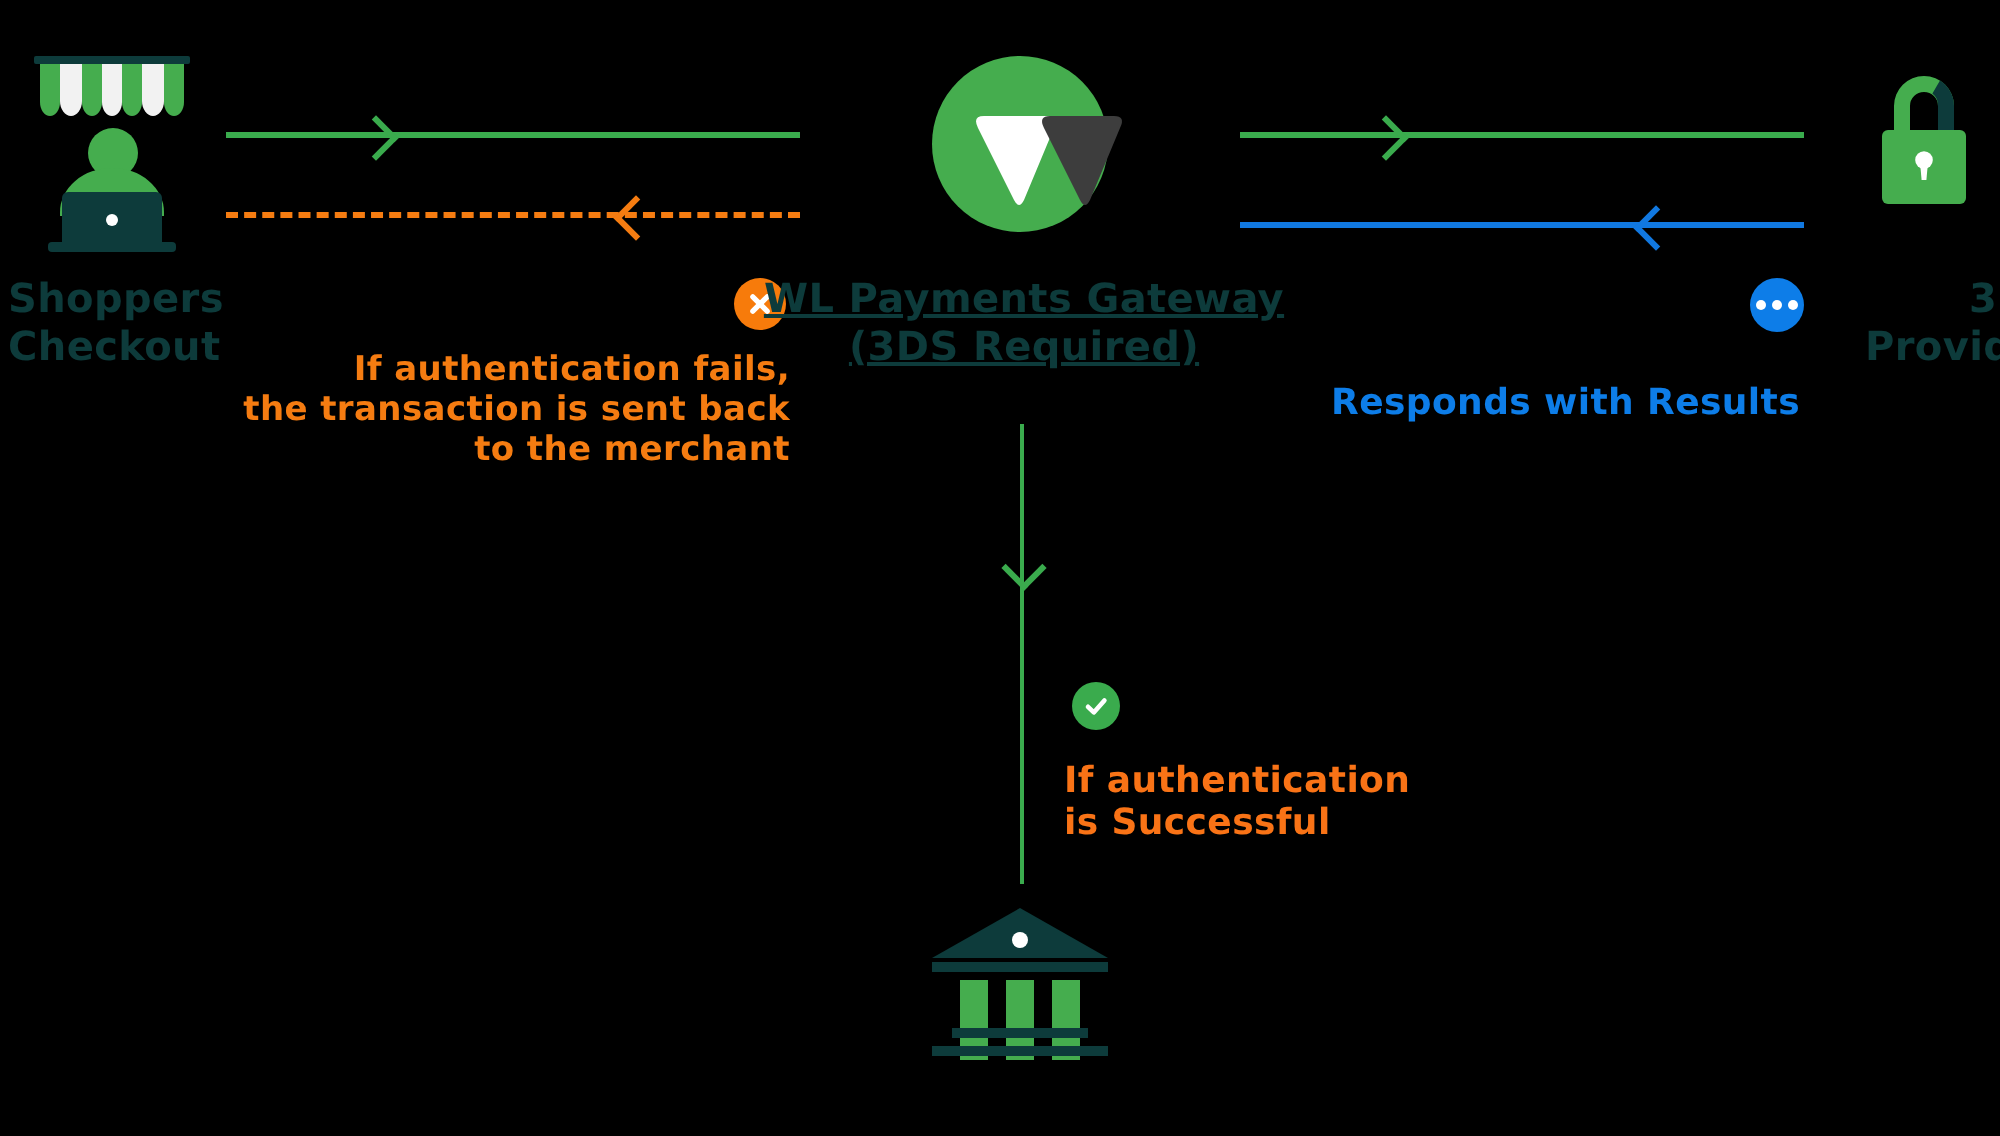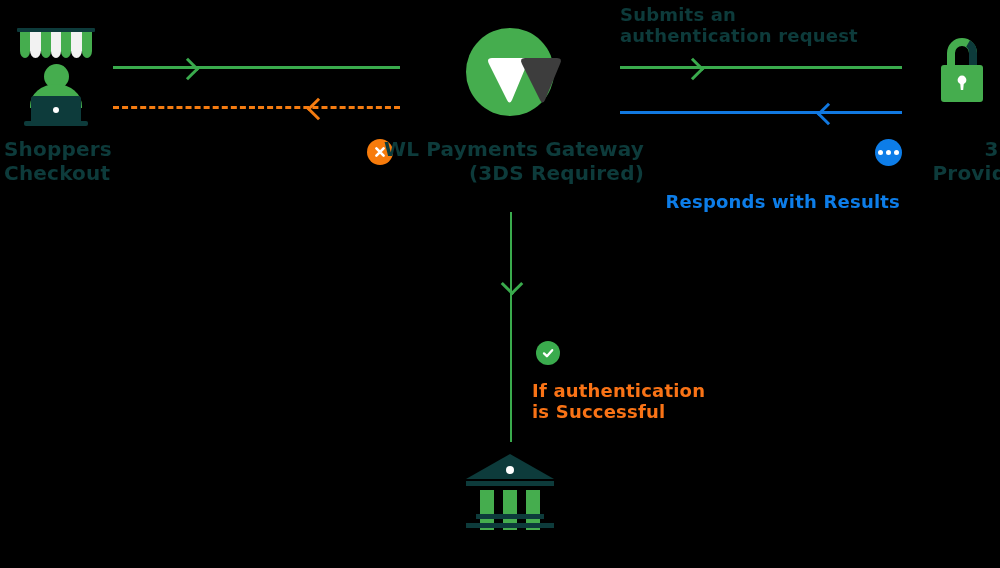--- a/index.html
+++ b/index.html
@@ -31,21 +31,21 @@
   .lbl-teal  { color: #0d3b3b; }
   .lbl-green { color: #f97316; }
   .lbl-blue  { color: #0d7de8; }
   .lbl-orange{ color: #f57c11; }
 
   .size-node { font-size: 20px; }
   .size-note { font-size: 17px; }
   .size-cap  { font-size: 18px; }
 
   .align-right  { text-align: right; }
-  .align-center { text-align: right; }
+  .align-center { text-align: center; text-decoration: underline; }
   .align-left   { text-align: left; }
 
   
   .hline {
     height: 0;
     border-top-width: 3px;
     border-top-style: solid;
   }
   .hline.green  { border-top-color: #3aab4d; }
   .hline.blue   { border-top-color: #1178e0; }
@@ -172,33 +172,34 @@
   <div class="abs arrow right green" style="left:180px; top:61px;"></div>
 
   <div class="abs hline orange" style="left:113px; top:106px; width:287px;"></div>
   <div class="abs arrow left orange" style="left:310px; top:101px;"></div>
 
   <div class="abs badge badge-x" style="left:367px; top:139px;">
     <svg width="14" height="14" viewBox="0 0 14 14" aria-hidden="true">
       <path d="M3.4 3.4 L10.6 10.6 M10.6 3.4 L3.4 10.6" stroke="#ffffff" stroke-width="2.6" stroke-linecap="round"></path>
     </svg>
   </div>
+  <div class="abs lbl lbl-orange size-note align-right" style="left:60px; top:175px; width:335px;">If authentication fails,
+the transaction is sent back
+to the merchant</div>
 
   <div class="abs wl-logo" style="left:462px; top:28px;">
     <svg width="104" height="92" viewBox="0 0 104 92" aria-hidden="true">
       <circle cx="48" cy="44" r="44" fill="#45ad4e"></circle>
       <path d="M30 30 L62 30 Q68 30 65 36 L50 72 Q47.5 77 45 72 L27 36 Q24 30 30 30 Z" fill="#ffffff"></path>
       <path d="M63 30 L95 30 Q101 30 98 36 L83 72 Q80.5 77 78 72 L60 36 Q57 30 63 30 Z" fill="#3d3d3d"></path>
     </svg>
   </div>
   <div class="abs lbl lbl-teal size-node align-center" style="left:380px; top:138px; width:264px;">WL Payments Gateway
 (3DS Required)</div>
 
-  <div class="abs lbl lbl-teal size-cap align-left" style="left:620px; top:4px; width:330px;">Submits an
-authentication request</div>
   <div class="abs hline green" style="left:620px; top:66px; width:282px;"></div>
   <div class="abs arrow right green" style="left:685px; top:61px;"></div>
 
   <div class="abs hline blue" style="left:620px; top:111px; width:282px;"></div>
   <div class="abs arrow left blue" style="left:820px; top:106px;"></div>
 
   <div class="abs badge badge-dots" style="left:875px; top:139px;">
     <div class="dot"></div>
     <div class="dot"></div>
     <div class="dot"></div>

